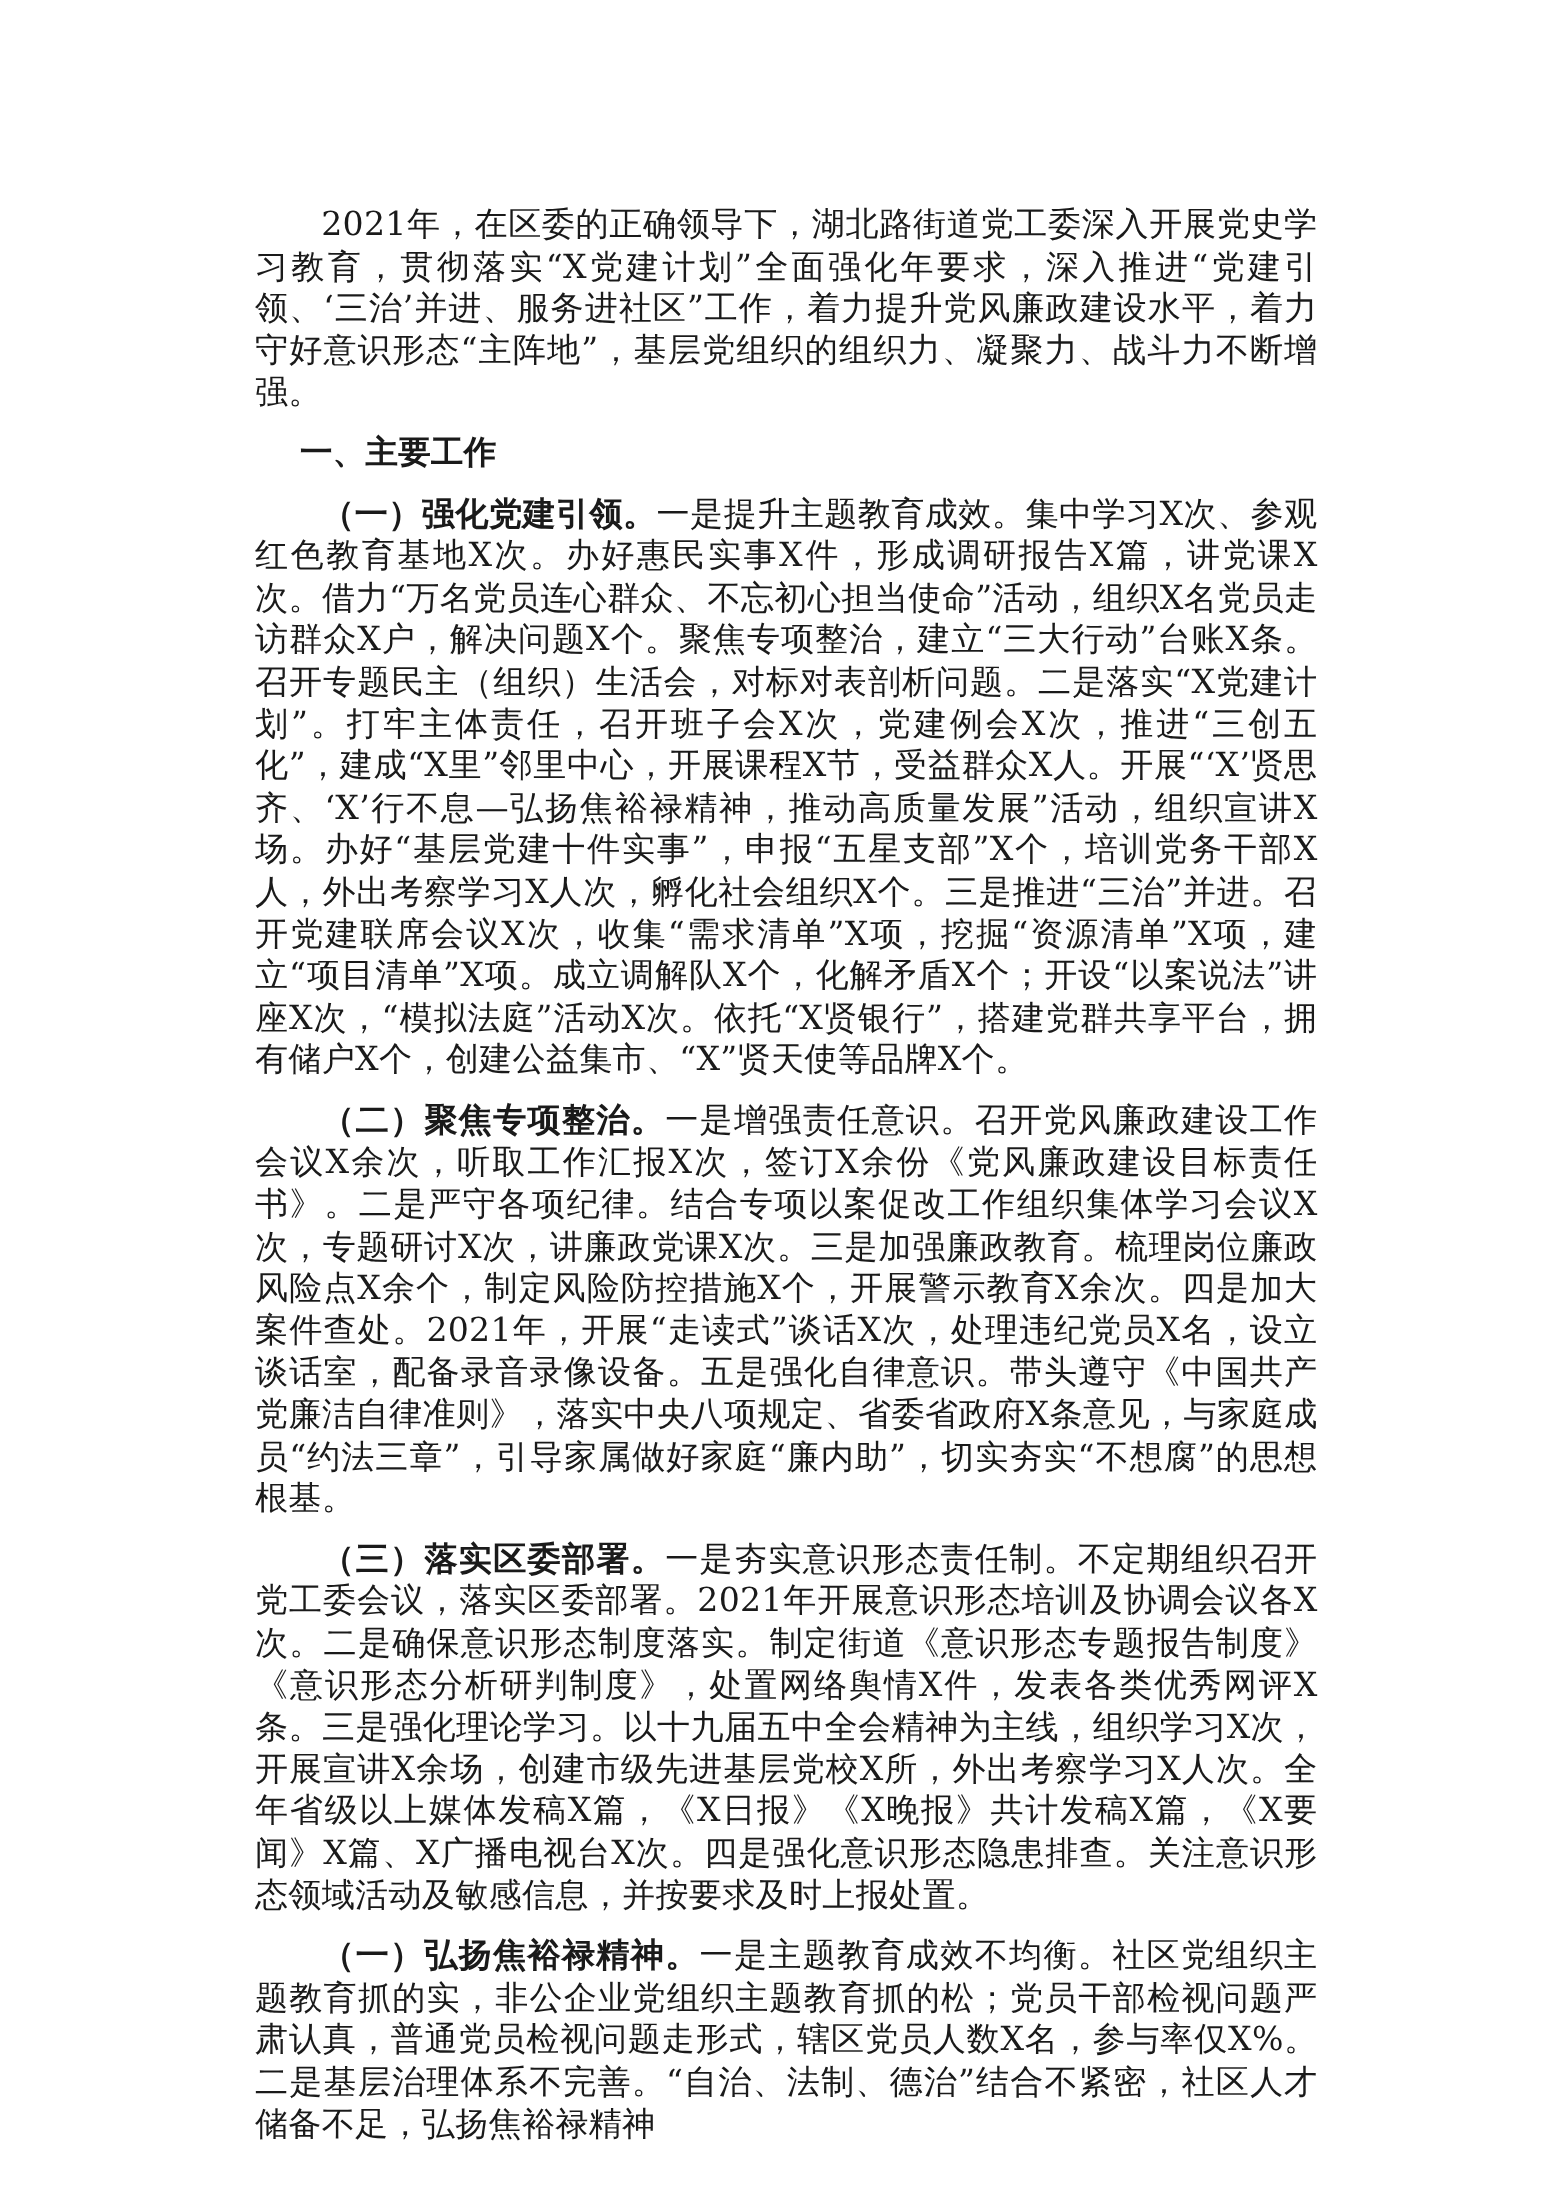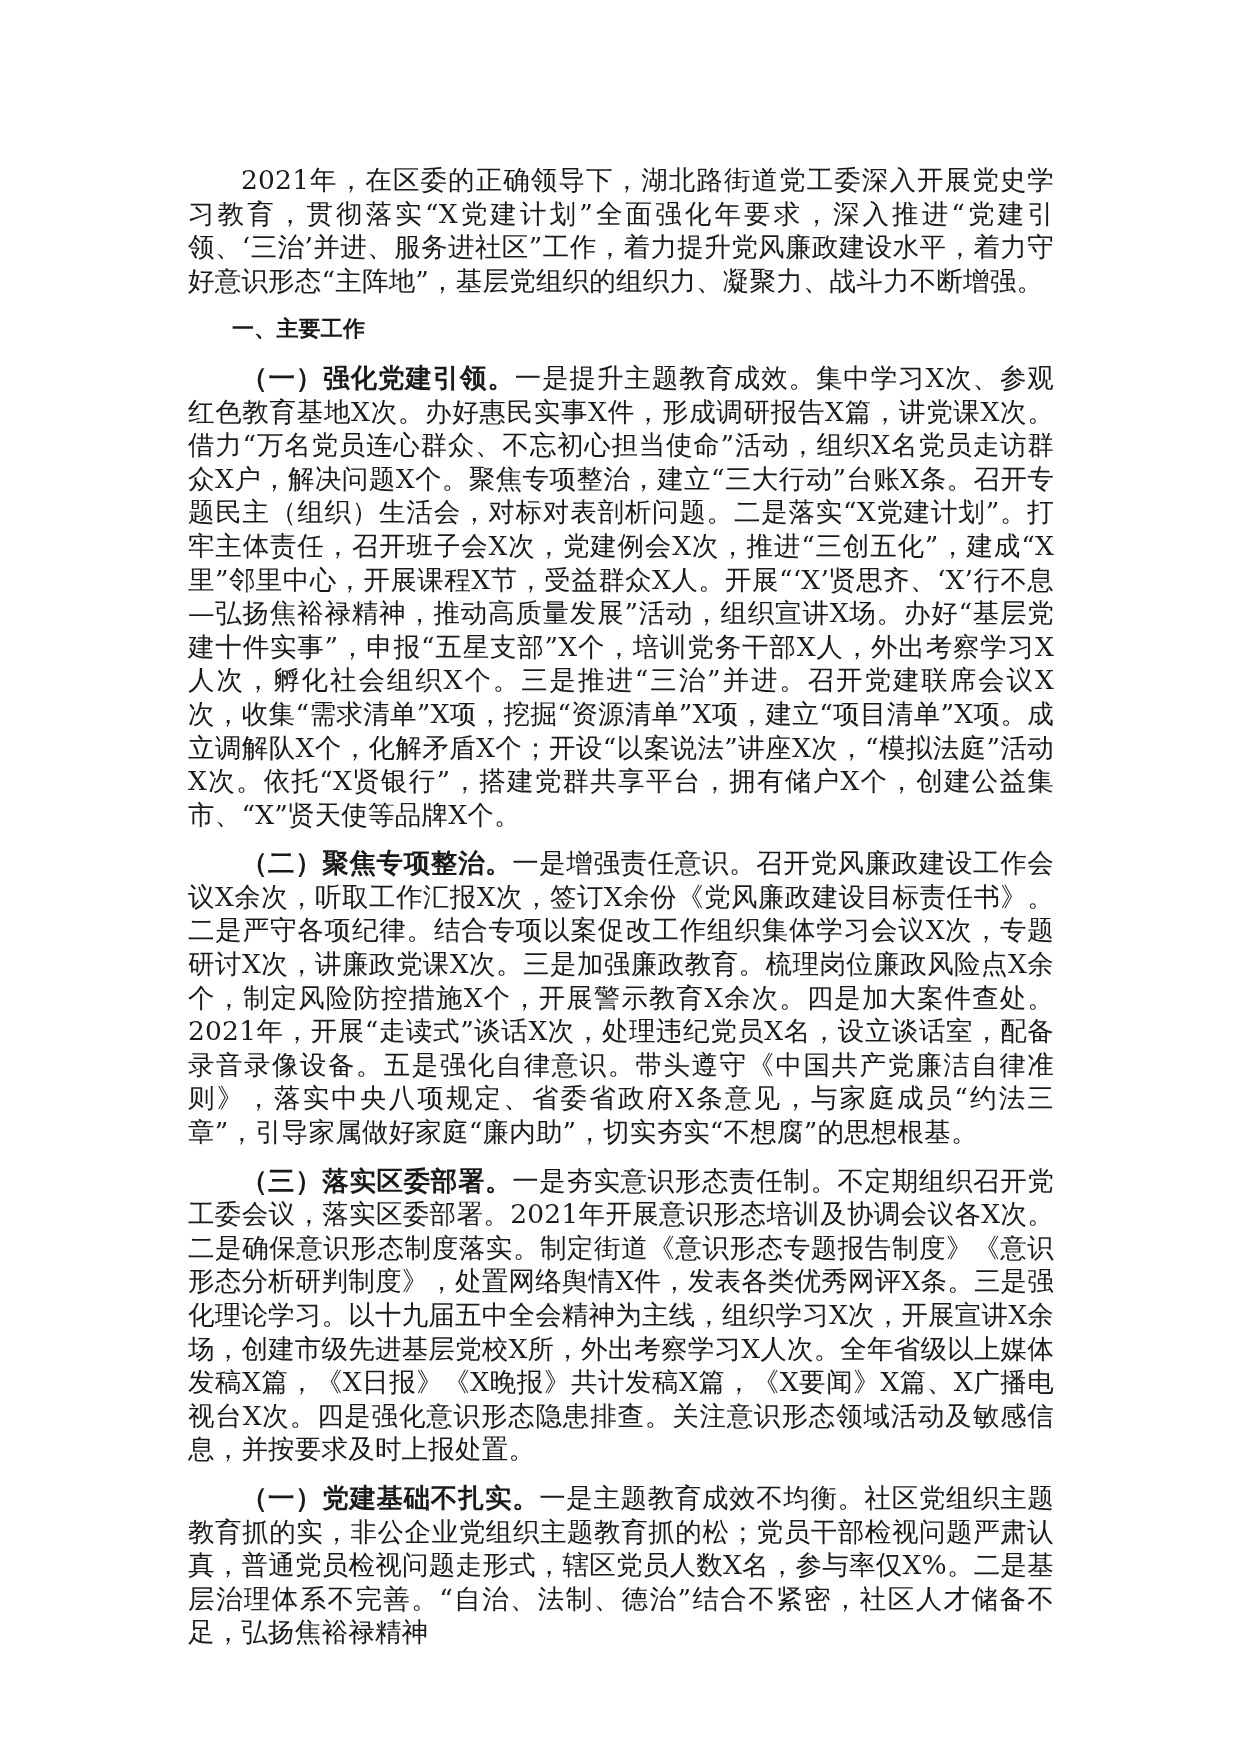--- a/index.html
+++ b/index.html
@@ -9,31 +9,31 @@
     left: 188px;
     top: 163px;
     width: 866px;
     font-family: "DejaVu Serif", "Liberation Serif", serif;
     font-size: 26.5px;
     line-height: 33.6px;
     color: #1a1a1a;
     letter-spacing: 0.2px;
   }
   .para {
-    margin: 0 0 15px 0;
+    margin: 0 0 15px 16px;
     text-indent: 2em;
     text-align: justify;
     text-justify: inter-character;
   }
   .heading {
     margin: 0 0 15px 0;
     text-indent: 2em;
     font-family: "DejaVu Sans", "Liberation Sans", sans-serif;
     font-weight: bold;
-    font-size: 22px;
+    font-size: 26px;
   }
   .lead {
     font-family: "DejaVu Sans", "Liberation Sans", sans-serif;
     font-weight: bold;
   }
 </style>
 </head>
 <body>
 
 <div class="page">
@@ -51,16 +51,16 @@
     </p>
 
     <p class="para">
       <span class="lead">（三）落实区委部署。</span><span>一是夯实意识形态责任制。不定期组织召开党工委会议，落实区委部署。2021年开展意识形态培训及协调会议各X次。二是确保意识形态制度落实。制定街道《意识形态专题报告制度》《意识形态分析研判制度》，处置网络舆情X件，发表各类优秀网评X条。三是强化理论学习。以十九届五中全会精神为主线，组织学习X次，开展宣讲X余场，创建市级先进基层党校X所，外出考察学习X人次。全年省级以上媒体发稿X篇，《X日报》《X晚报》共计发稿X篇，《X要闻》X篇、X广播电视台X次。四是强化意识形态隐患排查。关注意识形态领域活动及敏感信息，并按要求及时上报处置。</span>
     </p>
   </div>
 
   <div>
 
     <p class="para">
-      <span class="lead">（一）党建基础不扎实。</span><span>一是主题教育成效不均衡。社区党组织主题教育抓的实，非公企业党组织主题教育抓的松；党员干部检视问题严肃认真，普通党员检视问题走形式，辖区党员人数X名，参与率仅X%。二是基层治理体系不完善。“自治、法制、德治”结合不紧密，社区人才储备不足，弘扬焦裕禄精神</span>
+      <span class="lead">（一）弘扬焦裕禄精神。</span><span>一是主题教育成效不均衡。社区党组织主题教育抓的实，非公企业党组织主题教育抓的松；党员干部检视问题严肃认真，普通党员检视问题走形式，辖区党员人数X名，参与率仅X%。二是基层治理体系不完善。“自治、法制、德治”结合不紧密，社区人才储备不足，弘扬焦裕禄精神</span>
     </p>
   </div>
 </div>
 
 </body></html>

